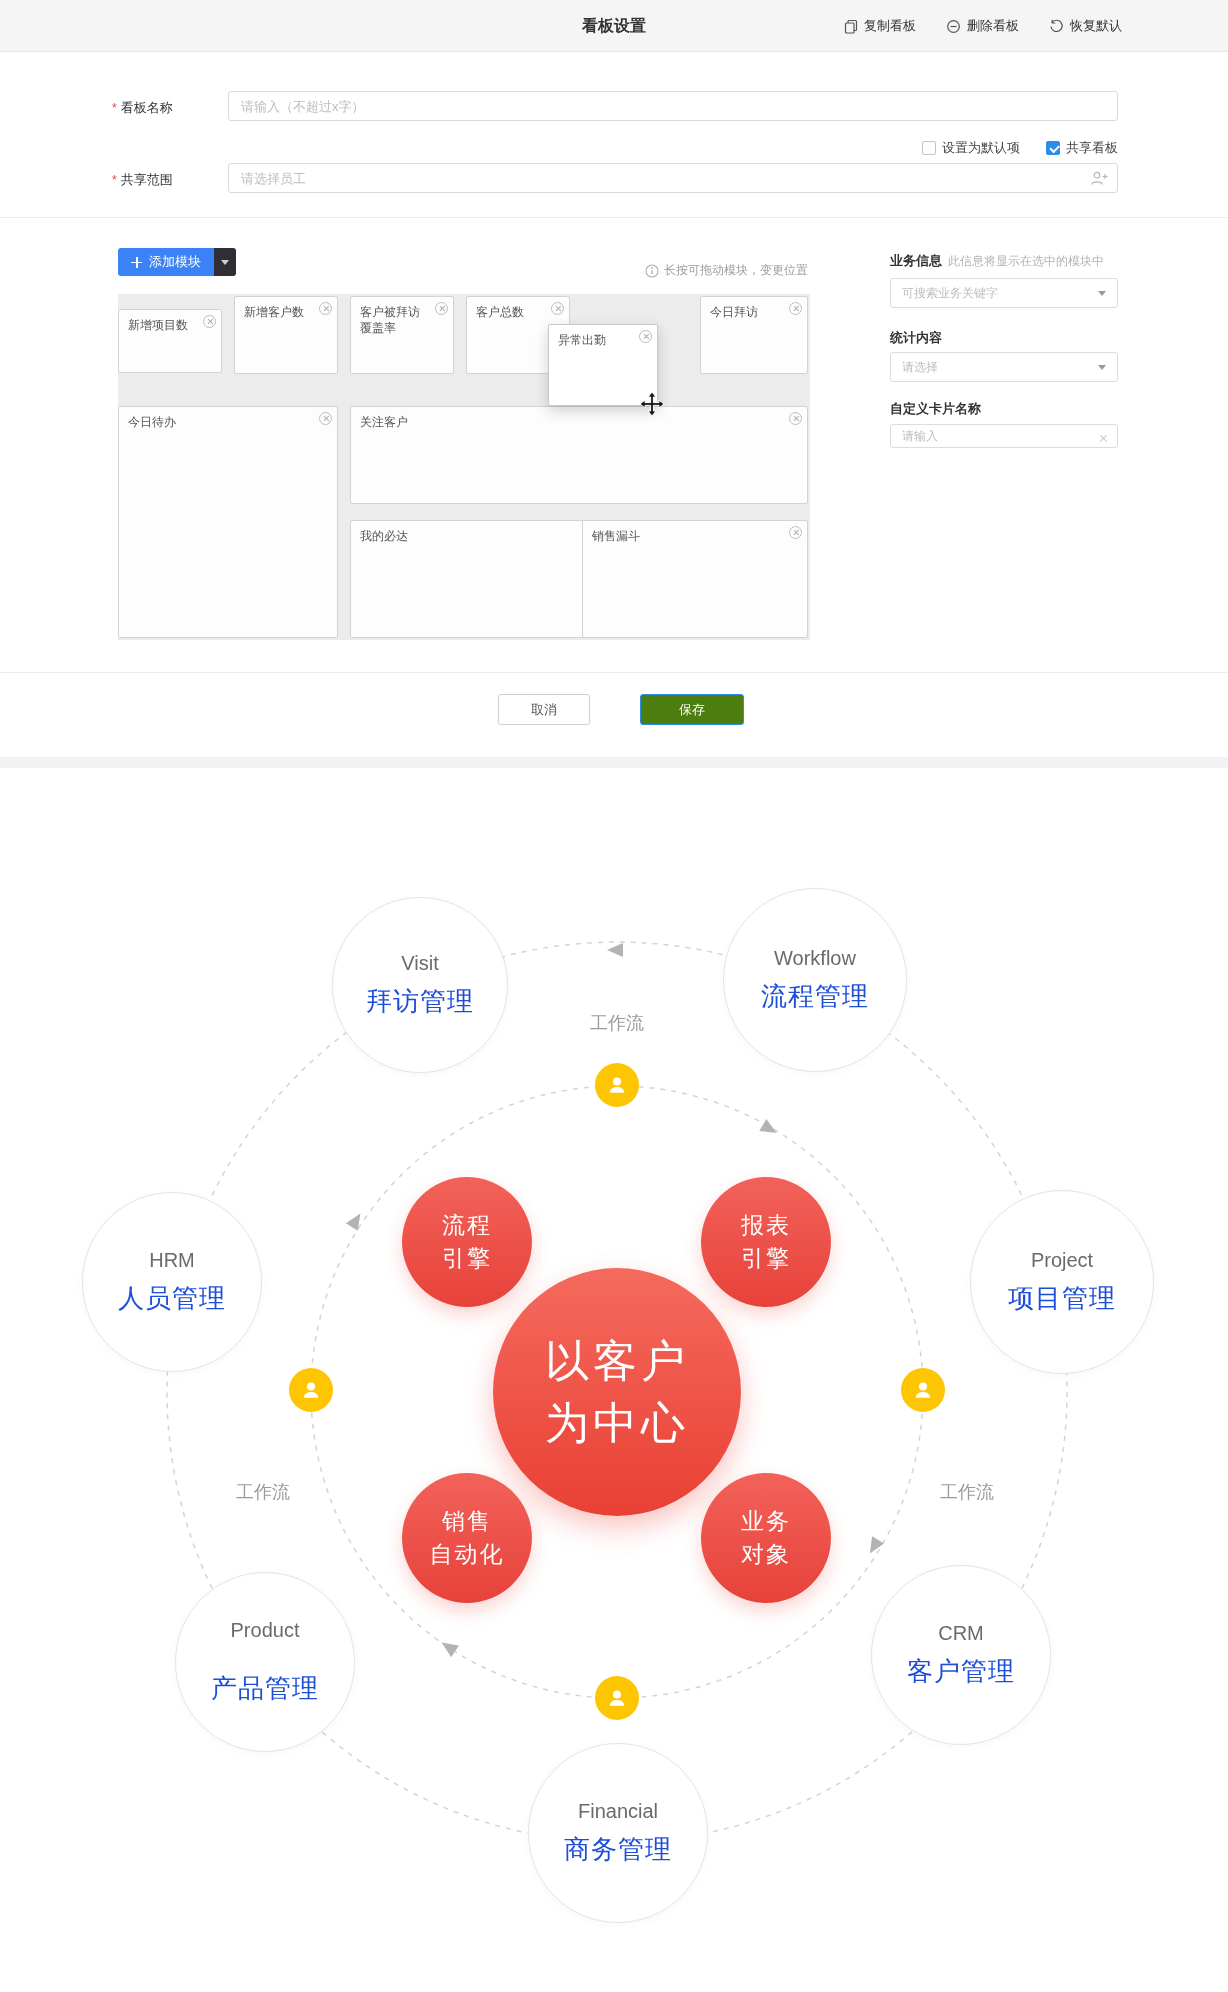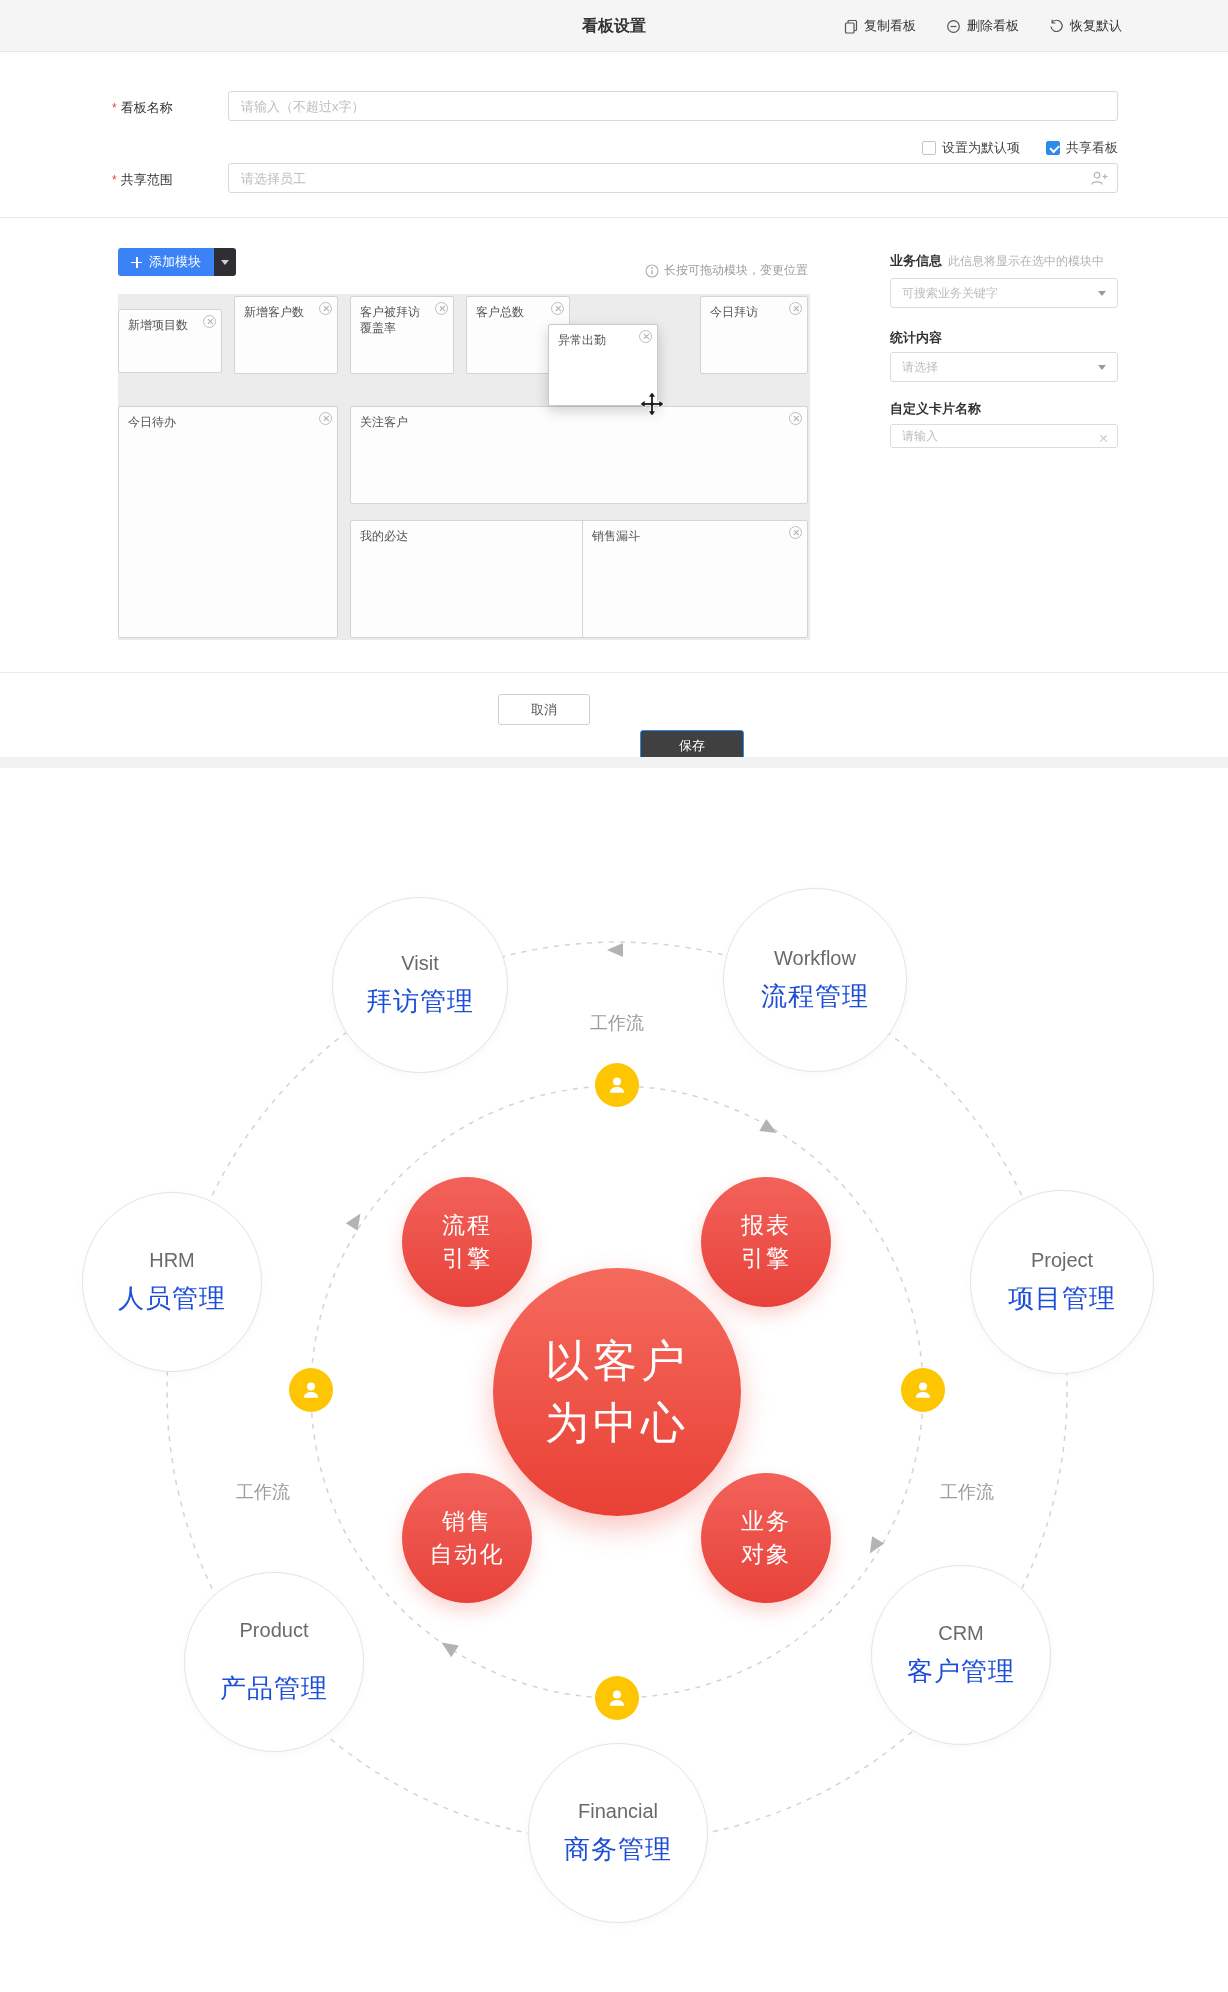--- a/index.html
+++ b/index.html
@@ -89,21 +89,21 @@
   .x-plain { position:absolute; right:9px; top:9px; width:12px; height:12px; cursor:pointer; }
   .x-plain::before,.x-plain::after { content:""; position:absolute; left:1.5px;
     top:5.4px; width:9px; height:1.4px; background:#bfbfbf; }
   .x-plain::before { transform:rotate(45deg); }
   .x-plain::after  { transform:rotate(-45deg); }
   
   .btn { position:absolute; top:694px; height:31px; border-radius:3px;
     font-size:13px; display:flex; align-items:center; justify-content:center;
     cursor:pointer; font-family:inherit; }
   .btn-cancel { left:498px; width:92px; background:#fff; border:1px solid #cfcfcf; color:#555; }
-  .btn-save { left:640px; width:104px; background:#404040; border:1px solid #2b8cea; color:#fff;margin-top:36px; }
+  .btn-save { left:640px; width:104px; background:#4d7c0f; border:1px solid #2b8cea; color:#fff; }
   .gray-band { position:absolute; left:0; top:757px; width:1228px; height:11px; background:#f1f2f3; }
   
   .diagram { position:absolute; left:0; top:768px; width:1228px; height:1224px; }
   .rings-svg { position:absolute; left:0; top:0; }
   .circle { position:absolute; border-radius:50%; display:flex;
     flex-direction:column; align-items:center; justify-content:center;
     text-align:center; }
   .center-circle { background:linear-gradient(180deg,#f56a5e 0%,#e94034 100%);
     box-shadow:0 12px 28px rgba(234,64,52,.30); color:#fff; font-size:44px;
     letter-spacing:4px; line-height:1.4; z-index:2; }
@@ -346,21 +346,21 @@
       <div class="outer-zh">流程管理</div>
     </div>
     <div class="circle outer-circle" style="left:82px; top:424px; width:180px; height:180px;">
       <div class="outer-en">HRM</div>
       <div class="outer-zh">人员管理</div>
     </div>
     <div class="circle outer-circle" style="left:970px; top:422px; width:184px; height:184px;">
       <div class="outer-en">Project</div>
       <div class="outer-zh">项目管理</div>
     </div>
-    <div class="circle outer-circle" style="left:184px; top:804px; width:180px; height:180px;gap:20px;">
+    <div class="circle outer-circle" style="left:175px; top:804px; width:180px; height:180px;gap:20px;">
       <div class="outer-en">Product</div>
       <div class="outer-zh">产品管理</div>
     </div>
     <div class="circle outer-circle" style="left:871px; top:797px; width:180px; height:180px;">
       <div class="outer-en">CRM</div>
       <div class="outer-zh">客户管理</div>
     </div>
     <div class="circle outer-circle" style="left:528px; top:975px; width:180px; height:180px;">
       <div class="outer-en">Financial</div>
       <div class="outer-zh">商务管理</div>

